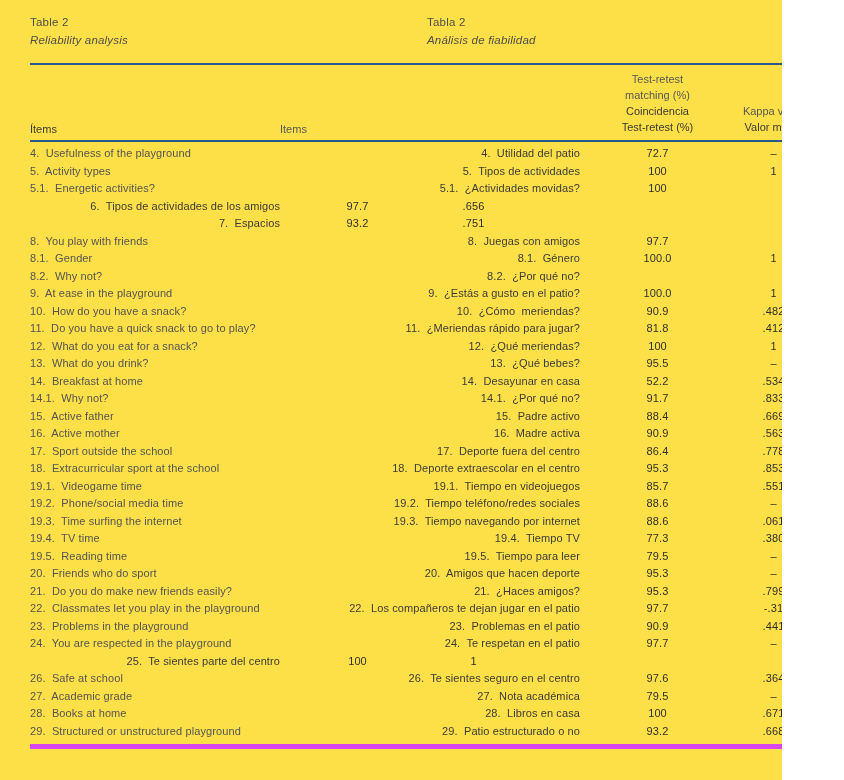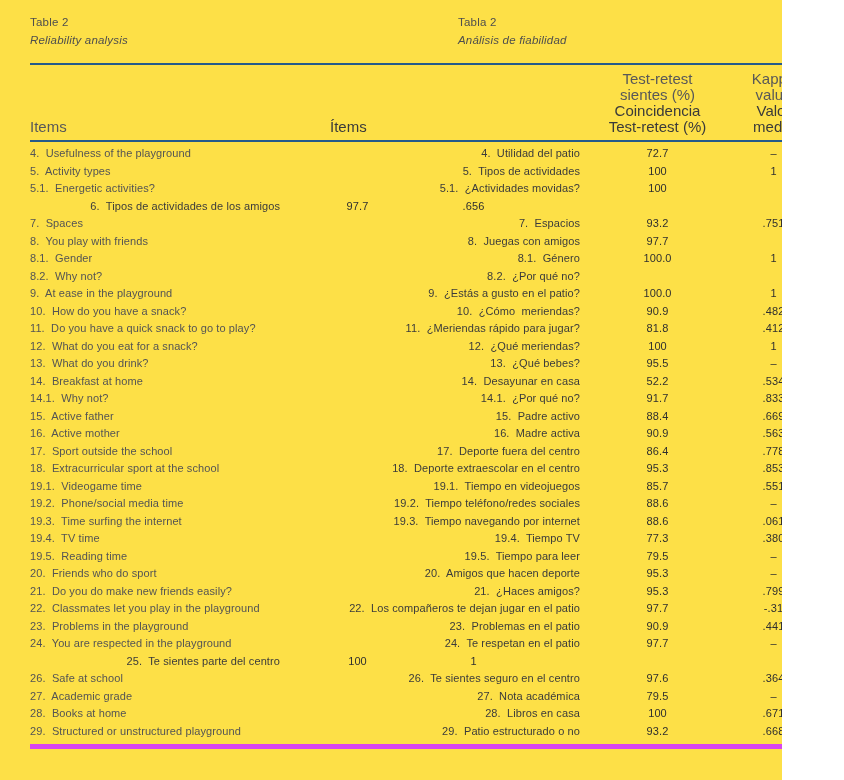--- a/index.html
+++ b/index.html
@@ -7,21 +7,21 @@
   .page {
     position: relative;
     width: 782px;
     height: 780px;
     background: #fde047;
     font-family: "Liberation Sans", sans-serif;
     overflow: hidden;
   }
   
   .caption-en { position: absolute; left: 30px; top: 13px; }
-  .caption-es { position: absolute; left: 458px; top: 13px; }
+  .caption-es { position: absolute; left: 427px; top: 13px; }
   .caption-line1 {
     font-size: 11.5px;
     line-height: 18px;
     color: #4e4e4e;
     letter-spacing: 0.2px;
   }
   .caption-line2 {
     font-size: 11.5px;
     line-height: 18px;
     font-style: italic;
@@ -36,21 +36,21 @@
     width: 782px;
     border-top: 2px solid #255a8a;
   }
   .thead {
     display: flex;
     align-items: flex-end;
     border-bottom: 2px solid #255a8a;
     padding: 6px 0 5px 0;
     min-height: 76px;
   }
-  .hcell { font-size: 15px; }
+  .hcell { font-size: 11px; }
   .hc1 { width: 300px; text-align: left; }
   .hc2 { width: 250px; text-align: left; }
   .hc3 { width: 155px; text-align: center; line-height: 16px; }
   .hc4 { width: 77px;  text-align: center; line-height: 16px; }
   .hline { display: block; }
   .gray { color: #585858; }
   .dark { color: #3a3a3a; }
   .tbody { padding: 3px 0 4px 0; border-bottom: 5px solid #d946ef; }
   .row {
     display: flex;
@@ -78,25 +78,25 @@
   </div>
 
   <div class="caption-es">
     <div class="caption-line1">Tabla 2</div>
     <div class="caption-line2">Análisis de fiabilidad</div>
   </div>
 
   <div class="tablewrap">
 
     <div class="thead">
+      <div class="hcell hc2 dark">Ítems</div>
       <div class="hcell hc1 gray">Items</div>
-      <div class="hcell hc2 dark">Ítems</div>
       <div class="hcell hc3">
         <span class="hline gray">Test-retest</span>
-        <span class="hline gray">sientes (%)</span>
+        <span class="hline gray">matching (%)</span>
         <span class="hline dark">Coincidencia</span>
         <span class="hline dark">Test-retest (%)</span>
       </div>
       <div class="hcell hc4">
         <span class="hline gray">Kappa value</span>
         <span class="hline dark">Valor media</span>
       </div>
     </div>
 
     <div class="tbody">
@@ -117,21 +117,20 @@
           <div class="cell c2">5.1.  ¿Actividades movidas?</div>
           <div class="cell c3">100</div>
           <div class="cell c4"></div>
         </div>
         <div class="row">
           <div class="cell c2">6.  Tipos de actividades de los amigos</div>
           <div class="cell c3">97.7</div>
           <div class="cell c4">.656</div>
         </div>
         <div class="row">
-          <div class="cell c1">7.  Spaces</div>
           <div class="cell c2">7.  Espacios</div>
           <div class="cell c3">93.2</div>
           <div class="cell c4">.751</div>
         </div>
         <div class="row">
           <div class="cell c1">8.  You play with friends</div>
           <div class="cell c2">8.  Juegas con amigos</div>
           <div class="cell c3">97.7</div>
           <div class="cell c4"></div>
         </div>

